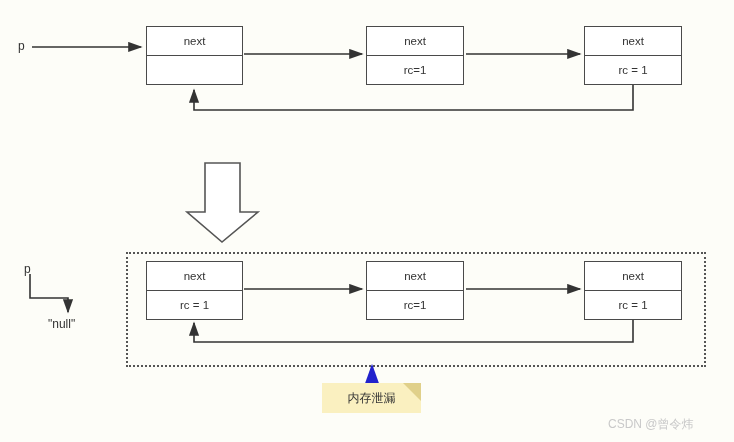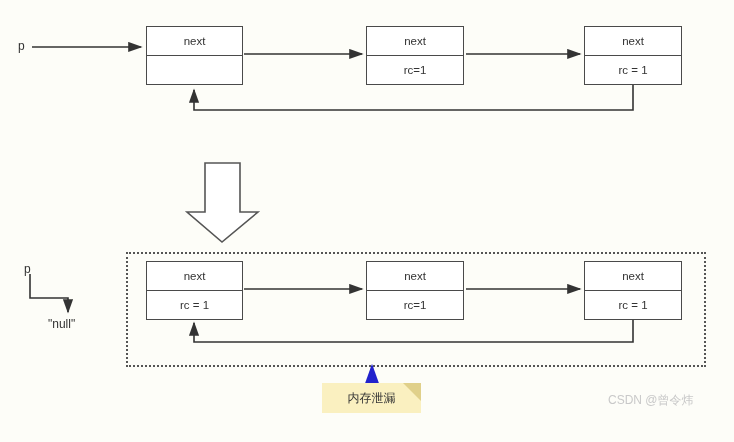--- a/index.html
+++ b/index.html
@@ -150,15 +150,15 @@
   <div class="node-box" style="left:584px; top:261px; width:98px; height:59px;">
     <div class="node-cell top">next</div>
     <div class="node-cell">rc = 1</div>
   </div>
 
   <div class="callout" style="left:322px; top:383px; width:99px; height:30px;">
     <span>内存泄漏</span>
     <span class="fold"></span>
   </div>
 
-  <div class="watermark" style="left:608px; top:392px;">CSDN @曾令炜</div>
+  <div class="watermark" style="left:608px; top:416px;">CSDN @曾令炜</div>
 
 </div>
 
 </body></html>

